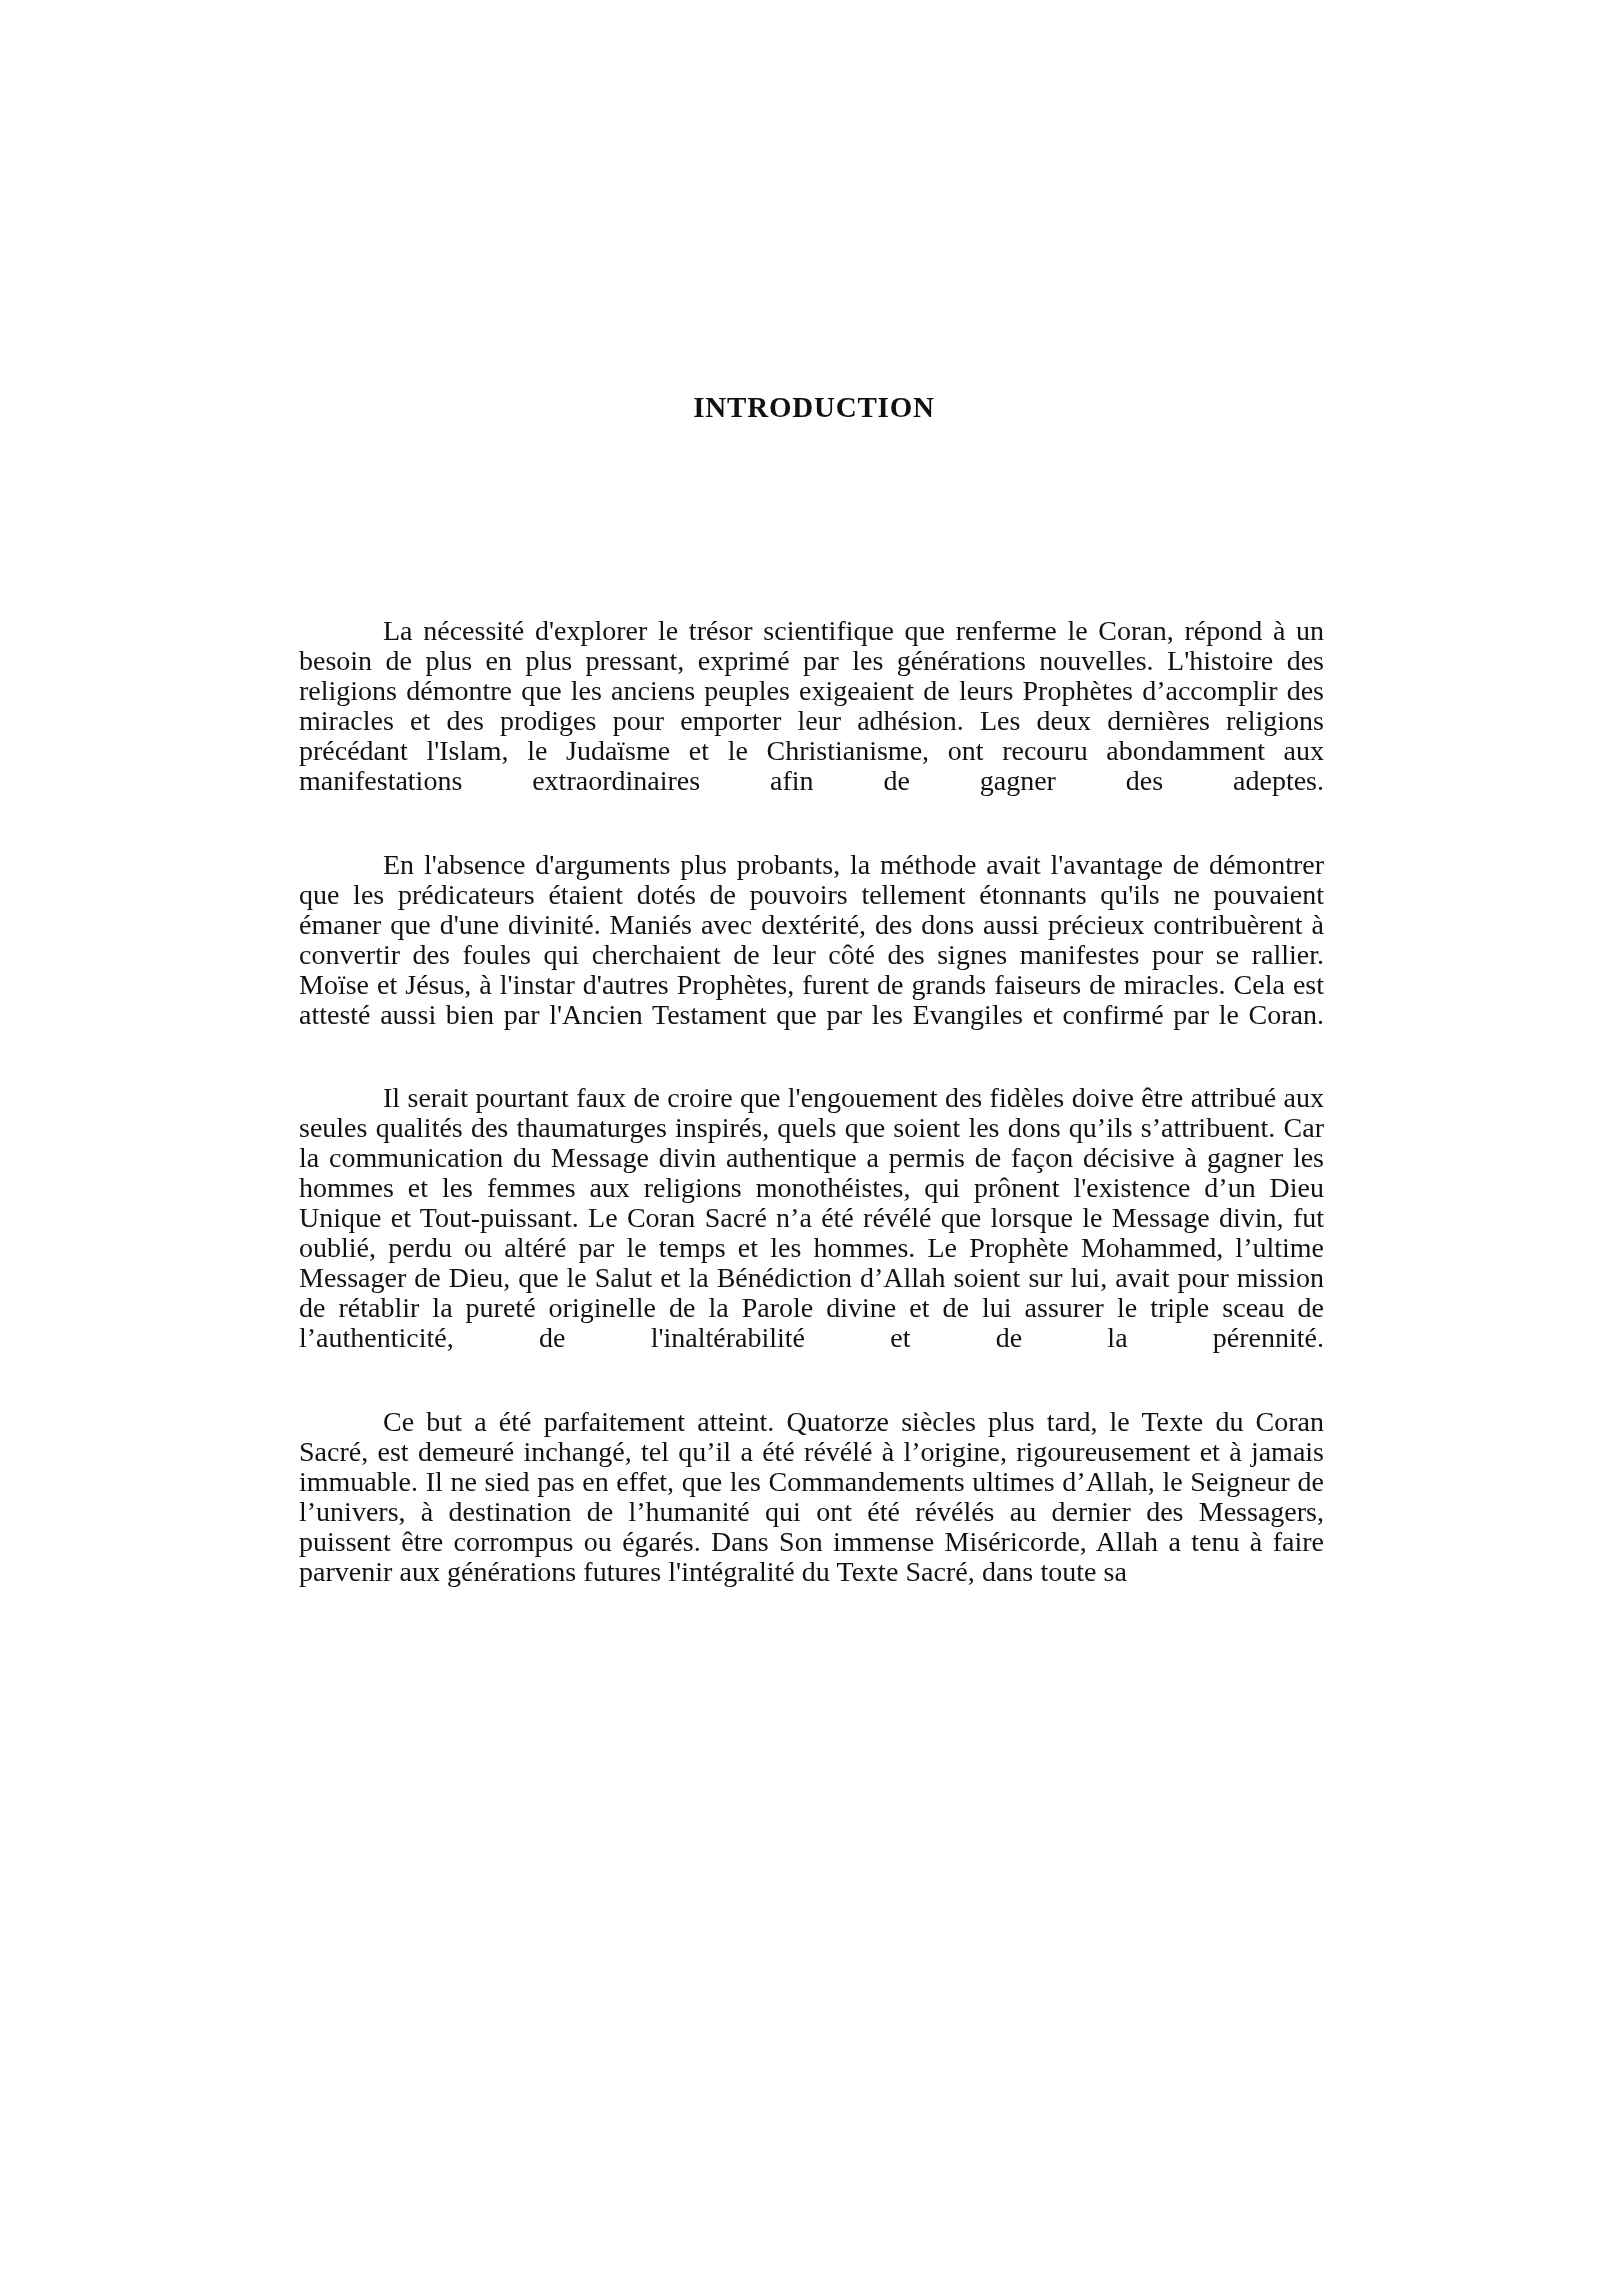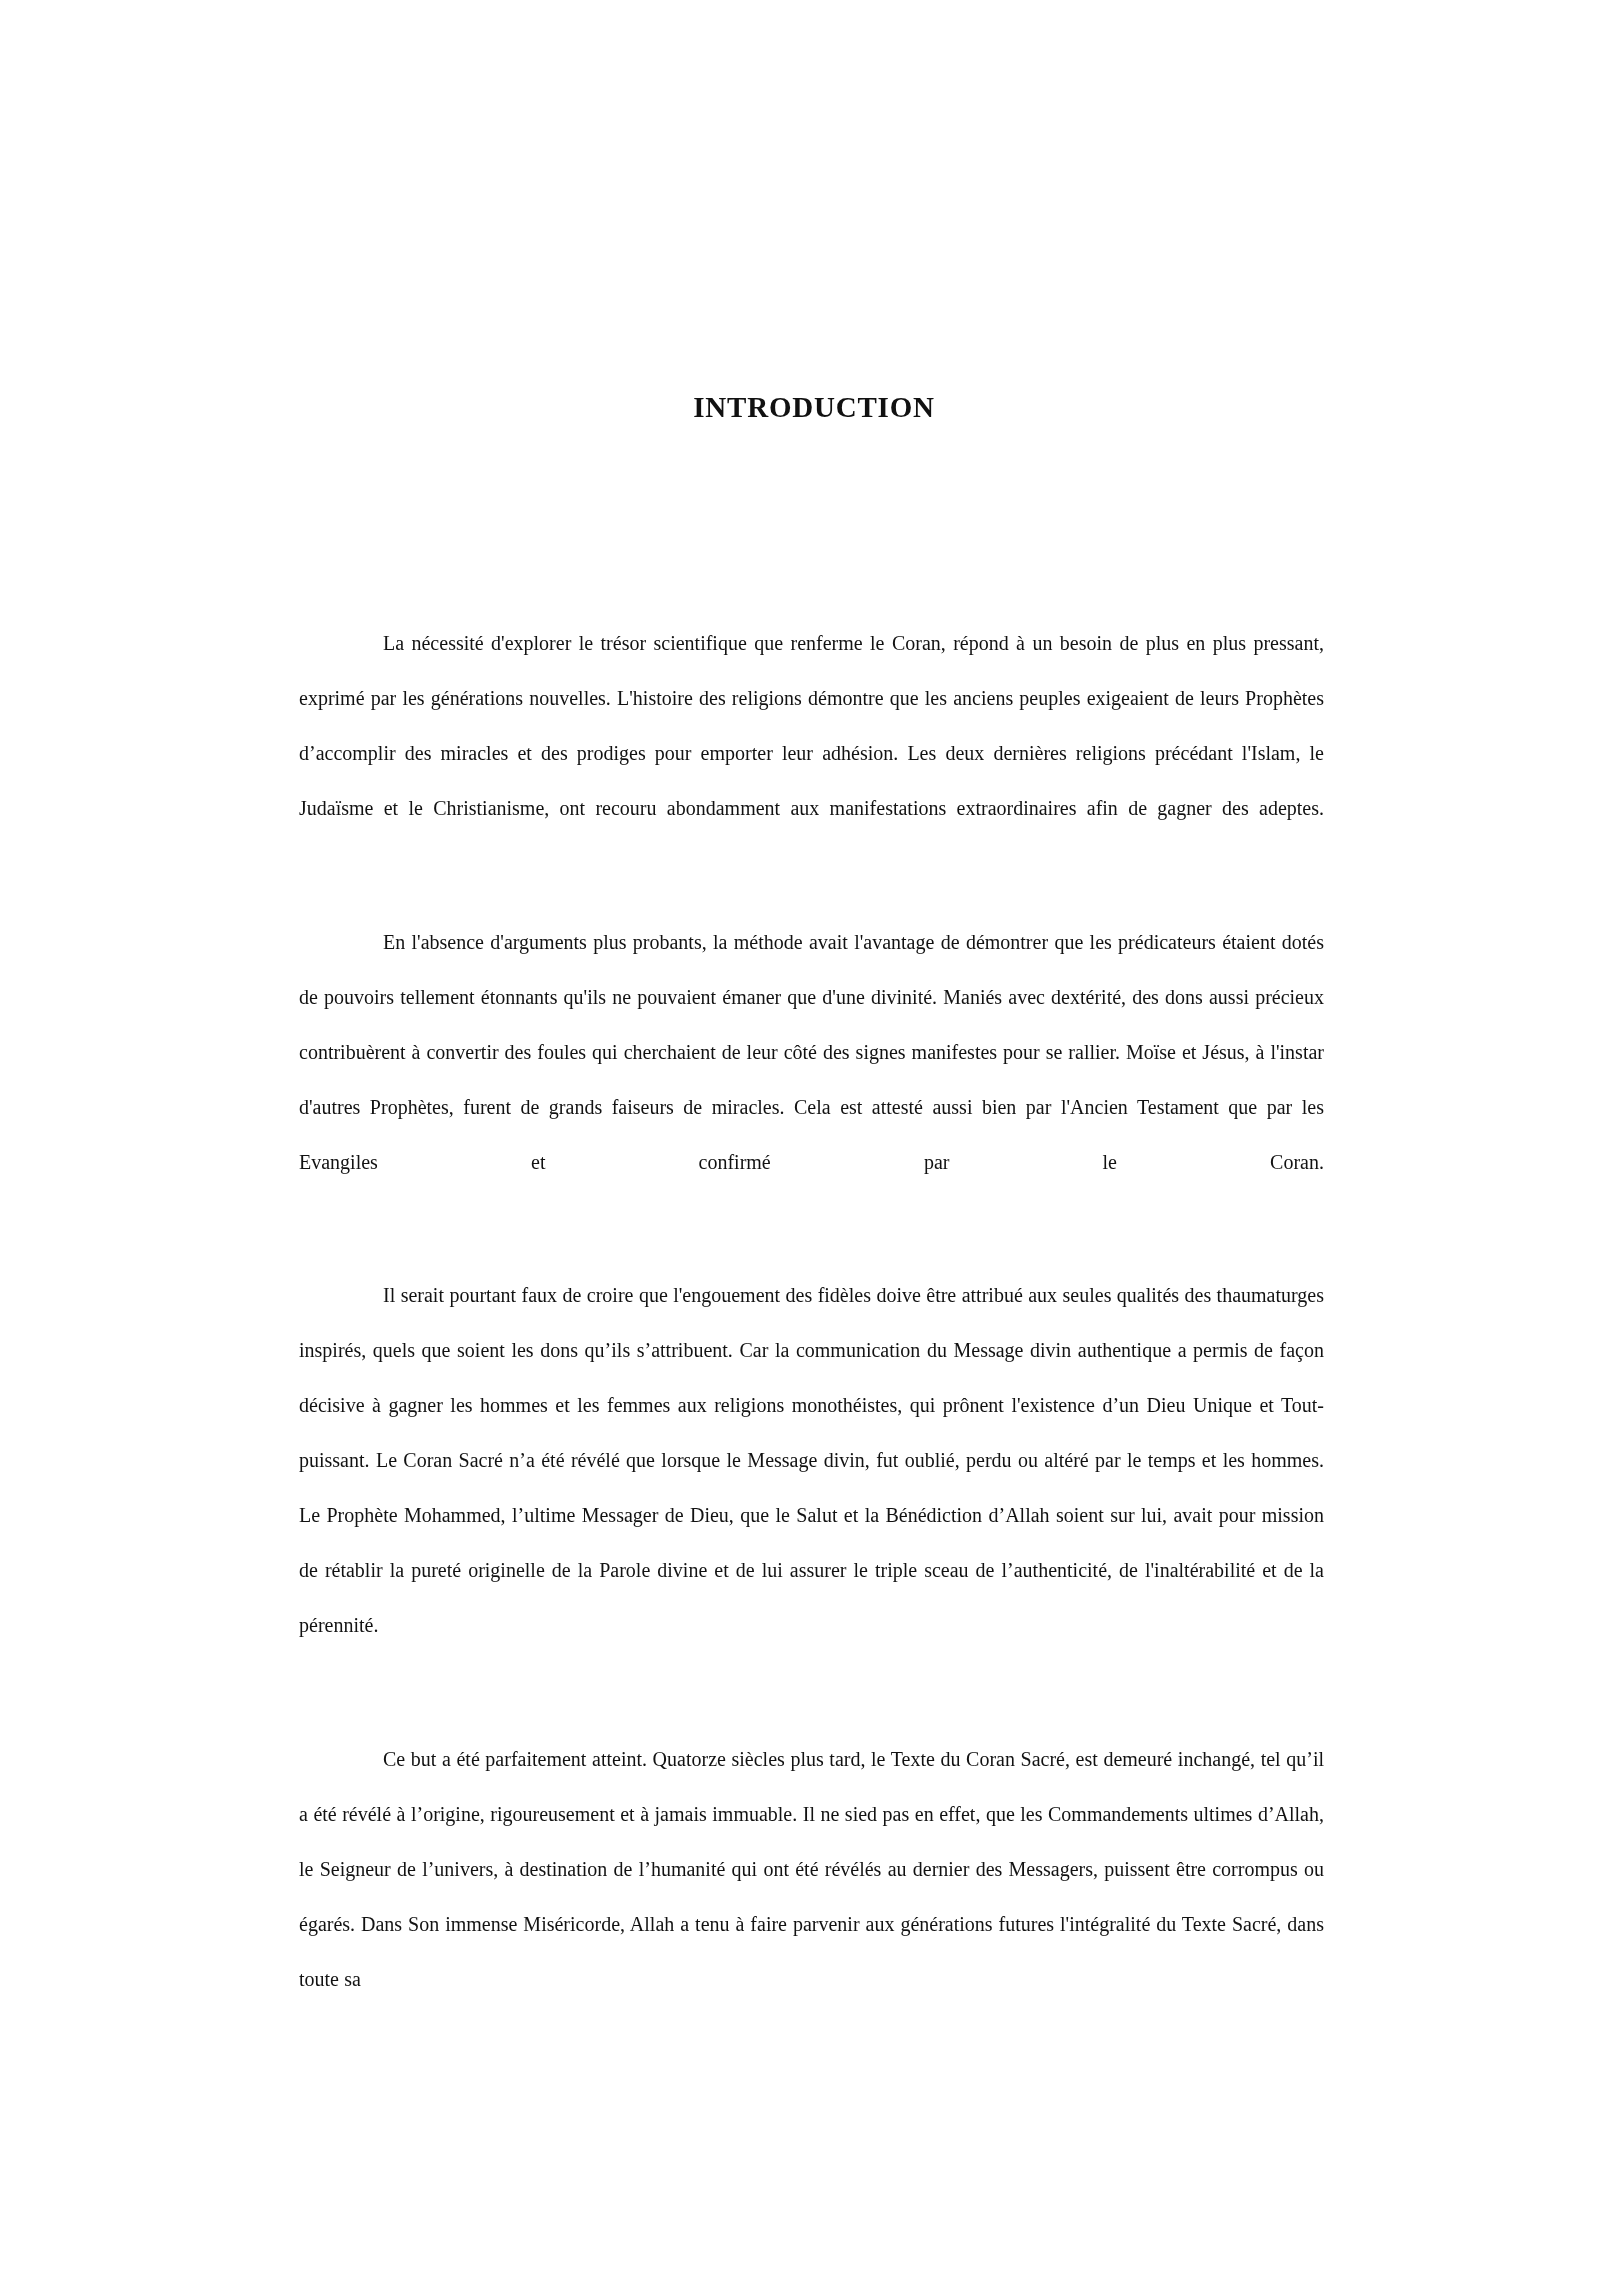--- a/index.html
+++ b/index.html
@@ -43,22 +43,22 @@
     left: 299px;
     top: 616px;
     width: 1025px;
   }
 
   .body-paragraph {
     margin: 0 0 23.5px 0;
     text-align: justify;
     text-justify: inter-word;
     text-indent: 84px;
-    font-size: 20px;
-    line-height: 55px;
+    font-size: 28px;
+    line-height: 30px;
     color: #121212;
     word-spacing: 0.2px;
     hyphens: none;
   }
 
   .body-paragraph:last-child {
     margin-bottom: 16px;
   }
 
   

